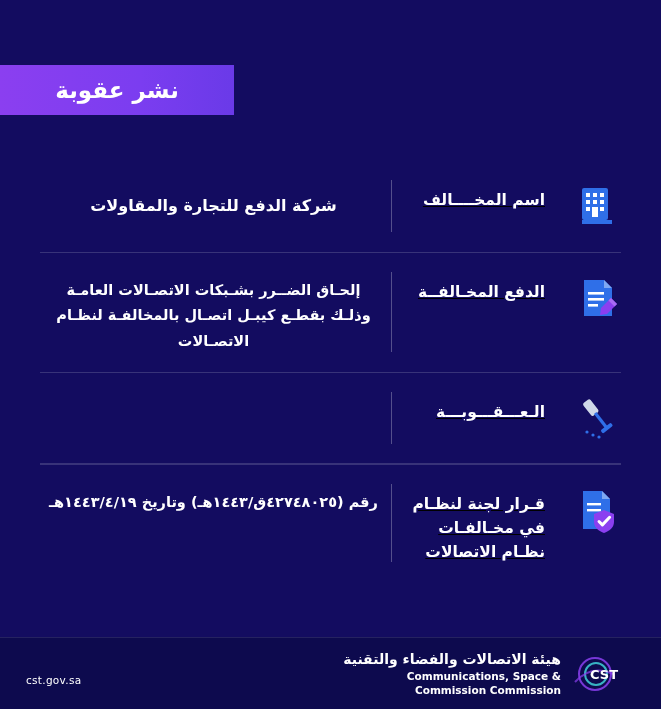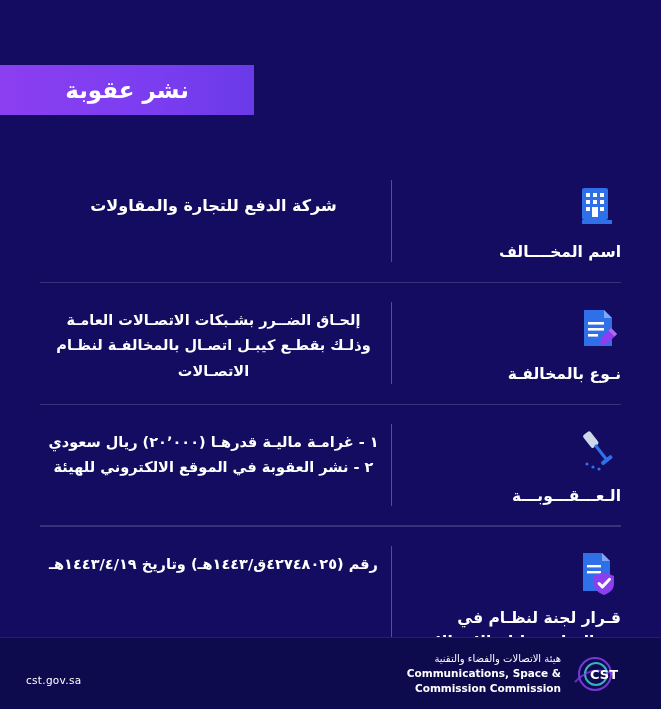--- a/index.html
+++ b/index.html
@@ -12,21 +12,21 @@
   .page {
     position: relative;
     width: 661px; height: 709px;
     background: #130c60;
   }
 
   
   .header-band {
     position: absolute;
     top: 65px; left: 0;
-    width: 254px; height: 50px;
+    width: 234px; height: 50px;
     background: linear-gradient(90deg, #8b3ff0 0%, #7b3df0 60%, #6a3ae8 100%);
     display: flex;
     align-items: center;
     justify-content: center;
   }
   .header-title {
     color: #ffffff;
     font-size: 23px;
     font-weight: bold;
     letter-spacing: 1px;
@@ -60,25 +60,26 @@
     bottom: 0; right: 0; left: 0;
     height: 1px;
     background: rgba(255,255,255,0.16);
   }
 
   
   .rowhead {
     width: 215px;
     flex: 0 0 215px;
     display: flex;
-    flex-direction: column;
+    flex-direction: row;
     align-items: flex-start;
     justify-content: flex-start;
-    gap: 4px;
+    gap: 28px;
     padding-top: 4px;
+    text-decoration: underline;
   }
   .icon-box {
     width: 48px; height: 48px;
     flex: 0 0 48px;
     position: relative;
   }
   .row-label {
     color: #ffffff;
     font-size: 15.5px;
     font-weight: bold;
@@ -127,22 +128,22 @@
     align-items: center;
     gap: 12px;
   }
   .logo-mark {
     width: 62px; height: 40px;
     position: relative;
   }
   .footer-texts { direction: rtl; }
   .footer-ar {
     color: #ffffff;
-    font-size: 10px;
-    font-weight: normal;
+    font-size: 14px;
+    font-weight: bold;
     line-height: 1.4;
   }
   .footer-en {
     color: #ffffff;
     font-size: 10.5px;
     font-weight: bold;
     line-height: 1.35;
     direction: ltr;
     text-align: right;
   }
@@ -197,21 +198,21 @@
           <svg class="ico-svg" width="48" height="48" viewBox="0 0 48 48">
             <path d="M11 6 h20 l8 8 v28 h-28 z" fill="#2f6fe8"></path>
             <path d="M31 6 v8 h8 z" fill="#7fa8f2"></path>
             <rect x="15" y="18" width="16" height="2.6" fill="#ffffff"></rect>
             <rect x="15" y="24" width="16" height="2.6" fill="#ffffff"></rect>
             <rect x="15" y="30" width="10" height="2.6" fill="#ffffff"></rect>
             <path d="M38 24 l6 6 -10 10 -7 1 1 -7 z" fill="#8b3ff0"></path>
             <path d="M38 24 l6 6 -2.5 2.5 -6 -6 z" fill="#a86bf5"></path>
           </svg>
         </div>
-        <div class="row-label">نـوع بالمخالفـة</div>
+        <div class="row-label">الدفع المخـالفــة</div>
       </div>
       <div class="vline"></div>
       <div class="row-value">إلحـاق الضــرر بشـبكات الاتصـالات العامـة وذلـك بقطـع كيبـل اتصـال بالمخالفـة لنظـام الاتصـالات</div>
     </div>
 
     <div class="row row-sep-top">
       <div class="rowhead">
         <div class="icon-box">
           <svg class="ico-svg" width="48" height="48" viewBox="0 0 48 48">
             <g transform="rotate(-38 24 24)">
@@ -220,22 +221,20 @@
               <rect x="19" y="36" width="13" height="4" rx="1.5" fill="#2f6fe8"></rect>
             </g>
             <circle cx="14" cy="38" r="1.6" fill="#2f6fe8"></circle>
             <circle cx="20" cy="41" r="1.6" fill="#2f6fe8"></circle>
             <circle cx="26" cy="43" r="1.6" fill="#2f6fe8"></circle>
           </svg>
         </div>
         <div class="row-label">الـعـــقـــوبـــة</div>
       </div>
       <div class="vline"></div>
-      <div class="row-value" style="white-space:pre-line">١ - غرامـة ماليـة قدرهـا (٢٠٬٠٠٠) ريال سعودي
-٢ - نشر العقوبة في الموقع الالكتروني للهيئة</div>
     </div>
 
     <div class="row">
       <div class="rowhead">
         <div class="icon-box">
           <svg class="ico-svg" width="48" height="48" viewBox="0 0 48 48">
             <path d="M10 5 h19 l8 8 v30 h-27 z" fill="#2f6fe8"></path>
             <path d="M29 5 v8 h8 z" fill="#7fa8f2"></path>
             <rect x="14" y="17" width="14" height="2.4" fill="#ffffff"></rect>
             <rect x="14" y="23" width="14" height="2.4" fill="#ffffff"></rect>

